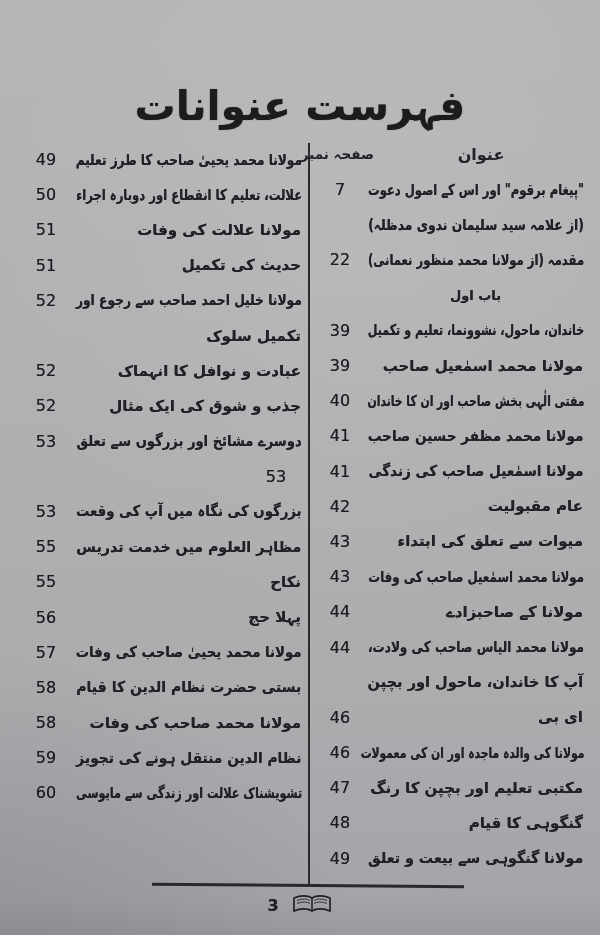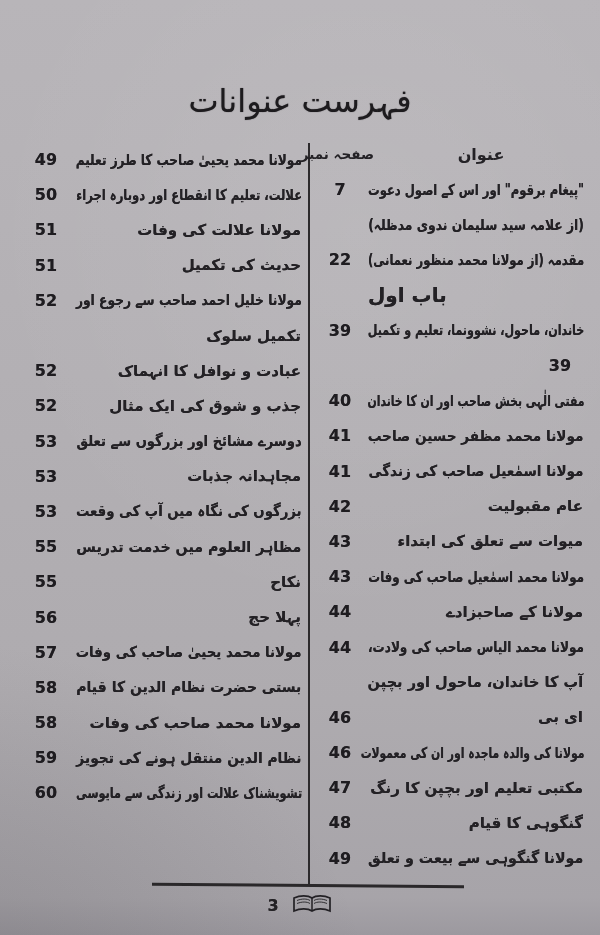--- a/index.html
+++ b/index.html
@@ -10,21 +10,21 @@
     position:relative; width:600px; height:935px; overflow:hidden;
     color:#242226;
     background:
       radial-gradient(90% 60% at 60% 25%, rgba(255,255,255,0.08), transparent 70%),
       radial-gradient(140% 80% at -10% 110%, rgba(60,58,62,0.22), transparent 52%),
       linear-gradient(180deg, #b8b5b9 0%, #b3b0b4 40%, #aeabaf 75%, #a7a4a9 96%, #9c999f 100%);
   }
 
   .title {
     position:absolute; top:82px; left:0; width:100%;
-    text-align:center; font-size:32px; font-weight:normal; color:#1d1b1e;
+    text-align:center; font-size:41px; font-weight:bold; color:#1d1b1e;
     text-shadow:0 0 1px rgba(25,23,26,.65);
   }
 
   .divider {
     position:absolute; left:308px; top:143px; width:2px; height:743px;
     background:#2c2a2c;
   }
 
   .col { position:absolute; }
   .col-right { left:312px; top:136px; width:276px; }
@@ -36,25 +36,25 @@
 
   .row { height:35.2px; display:flex; align-items:center; }
   .row .t {
     flex:1; min-width:0; text-align:right; white-space:nowrap;
     font-size:15px; font-weight:bold; color:#232125;
     text-shadow:0 0 .5px rgba(30,28,30,.8);
     padding-right:5px;
   }
   .row .n {
     width:56px; text-align:center; direction:ltr;
-    font-size:16px; font-weight:700; color:#1e1c20;
+    font-size:16px; font-weight:400; color:#1e1c20;
     text-shadow:0 0 .5px rgba(30,28,30,.7);
   }
   .col-left .row .n { width:60px; }
-  .row.heading .t { text-align:left; font-size:20px; }
+  .row.heading .t { text-align:center; font-size:13px; }
 
   .footer-rule {
     position:absolute; left:152px; top:884px; width:312px; height:2.5px;
     background:#2a282a; transform:rotate(0.5deg);
   }
   .footer {
     position:absolute; top:894px; left:0; width:100%;
     display:flex; justify-content:center; align-items:center; gap:12px;
     font-size:14.5px; font-weight:bold; color:#232125;
     text-shadow:0 0 .5px rgba(30,28,30,.8);
@@ -91,20 +91,21 @@
         </div>
         <div class="row heading">
           <span class="t">باب اول</span>
           <span class="n"></span>
         </div>
         <div class="row">
           <span class="t" style="transform-origin: right center; transform: scaleX(0.740741);">خاندان، ماحول، نشوونما، تعلیم و تکمیل</span>
           <span class="n">39</span>
         </div>
         <div class="row">
+          <span class="t">مولانا محمد اسمٰعیل صاحب</span>
           <span class="n">39</span>
         </div>
         <div class="row">
           <span class="t" style="transform-origin: right center; transform: scaleX(0.72);">مفتی الٰہی بخش صاحب اور ان کا خاندان</span>
           <span class="n">40</span>
         </div>
         <div class="row">
           <span class="t" style="transform-origin: right center; transform: scaleX(0.909091);">مولانا محمد مظفر حسین صاحب</span>
           <span class="n">41</span>
         </div>
@@ -191,21 +192,20 @@
         </div>
         <div class="row">
           <span class="t">جذب و شوق کی ایک مثال</span>
           <span class="n">52</span>
         </div>
         <div class="row">
           <span class="t" style="transform-origin: right center; transform: scaleX(0.874525);">دوسرے مشائخ اور بزرگوں سے تعلق</span>
           <span class="n">53</span>
         </div>
         <div class="row">
-          <span class="t">مجاہدانہ جذبات</span>
           <span class="n">53</span>
         </div>
         <div class="row">
           <span class="t" style="transform-origin: right center; transform: scaleX(0.884615);">بزرگوں کی نگاہ میں آپ کی وقعت</span>
           <span class="n">53</span>
         </div>
         <div class="row">
           <span class="t" style="transform-origin: right center; transform: scaleX(0.946502);">مظاہر العلوم میں خدمت تدریس</span>
           <span class="n">55</span>
         </div>

